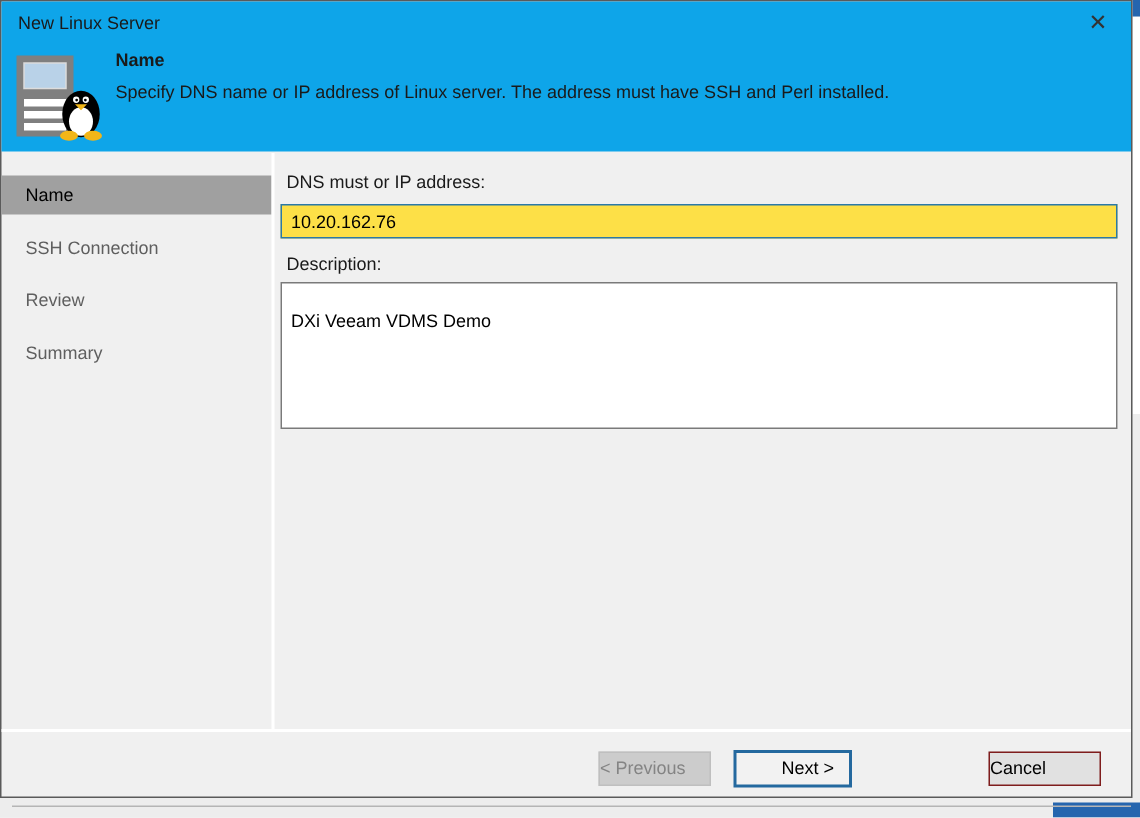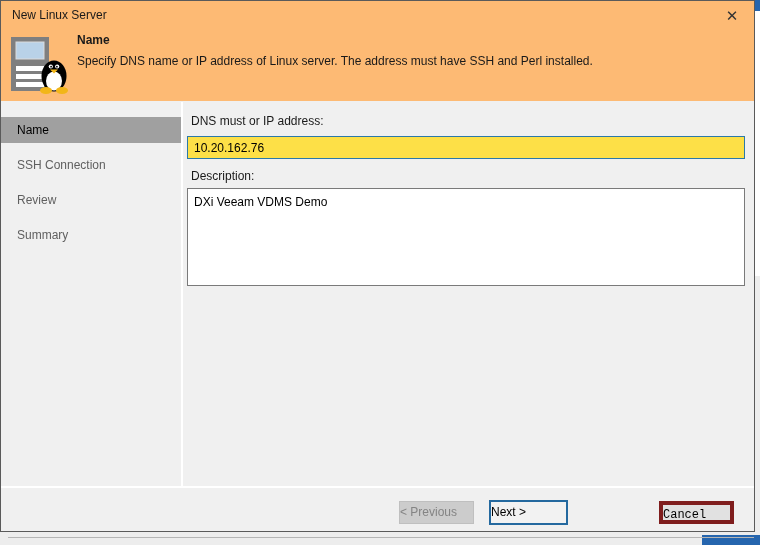--- a/index.html
+++ b/index.html
@@ -14,21 +14,21 @@
   .bg-right-white { position:absolute; right:0; top:11px; width:5px; height:265px; background:#ffffff; }
   .bg-blue-top-right { position:absolute; right:0; top:0; width:6px; height:11px; background:#2565ae; }
   .bg-blue-bottom-right { position:absolute; right:0; bottom:0; width:58px; height:10px; background:#2565ae; }
   .bg-strip-line { position:absolute; left:8px; right:6px; top:537px; height:1px; background:#b5b5b5; }
 
   .dialog {
     position:absolute; left:0; top:0; width:755px; height:532px;
     background:#f0f0f0; border:1px solid #5a5a5a;
   }
   
-  .header { position:absolute; left:0; top:0; width:100%; height:100px; background:#fdba74; }
+  .header { position:absolute; left:0; top:0; width:100%; height:100px; background:#0ea5e9; }
   .titlebar { position:absolute; left:0; top:0; width:100%; height:30px; }
   .title-text { position:absolute; left:11px; top:7px; font-size:12px; color:#1a1a1a; }
   .close-btn {
     position:absolute; right:11px; top:4px; width:22px; height:22px;
     font-size:15px; color:#333; text-align:center; line-height:22px; cursor:pointer;
   }
   .banner-icon { position:absolute; left:9px; top:34px; width:58px; height:60px; }
   .banner-title { position:absolute; left:76px; top:32px; font-size:12px; font-weight:bold; color:#1a1a1a; }
   .banner-desc { position:absolute; left:76px; top:53px; font-size:12px; color:#1a1a1a; width:650px; line-height:15px; }
 
@@ -49,35 +49,35 @@
   .lbl-dns { left:190px; top:113px; }
   .lbl-desc { left:190px; top:168px;text-align:center; }
   .dns-input {
     position:absolute; left:186px; top:135px; width:558px; height:23px;
     border:1px solid #2b79a8; background:#fde047; font-size:12px;
     font-family:"Liberation Sans", sans-serif; padding:0 6px; color:#000; outline:none;
   }
   .desc-textarea {
     position:absolute; left:186px; top:187px; width:558px; height:98px;
     border:1px solid #7a7a7a; background:#fff; font-size:12px;
-    font-family:"Liberation Sans", sans-serif; padding:6px 6px; color:#000;
+    font-family:"Liberation Sans", sans-serif; padding:18px 6px; color:#000;
     resize:none; outline:none;
   }
 
   
   .btn {
     position:absolute; top:500px; width:75px; height:23px;
     font-size:12px; font-family:"Liberation Sans", sans-serif;
     text-align:left; line-height:21px; cursor:pointer;
   }
   .btn-disabled { background:#cccccc; border:1px solid #bfbfbf; color:#848484; cursor:default; }
-  .btn-normal { background:#e1e1e1; border:4px solid #7f1d1d; color:#000;font-family:Liberation Mono, monospace; }
+  .btn-normal { background:#e1e1e1; border:1px solid #7f1d1d; color:#000; }
   .btn-prev { left:398px; }
   .btn-next { left:488px; top:499px; width:79px; height:25px;
-    background:#f2f2f2; border:2px solid #24699f; color:#000; line-height:21px; }
+    background:#f2f2f2; border:2px solid #24699f; color:#000; line-height:21px;padding-left:30px; }
   .btn-finish { left:575px; }
   .btn-cancel { left:658px; }
 </style>
 </head>
 <body>
 
 <div class="bg-right-white"></div>
 <div class="bg-blue-top-right"></div>
 <div class="bg-blue-bottom-right"></div>
 <div class="bg-strip-line"></div>

